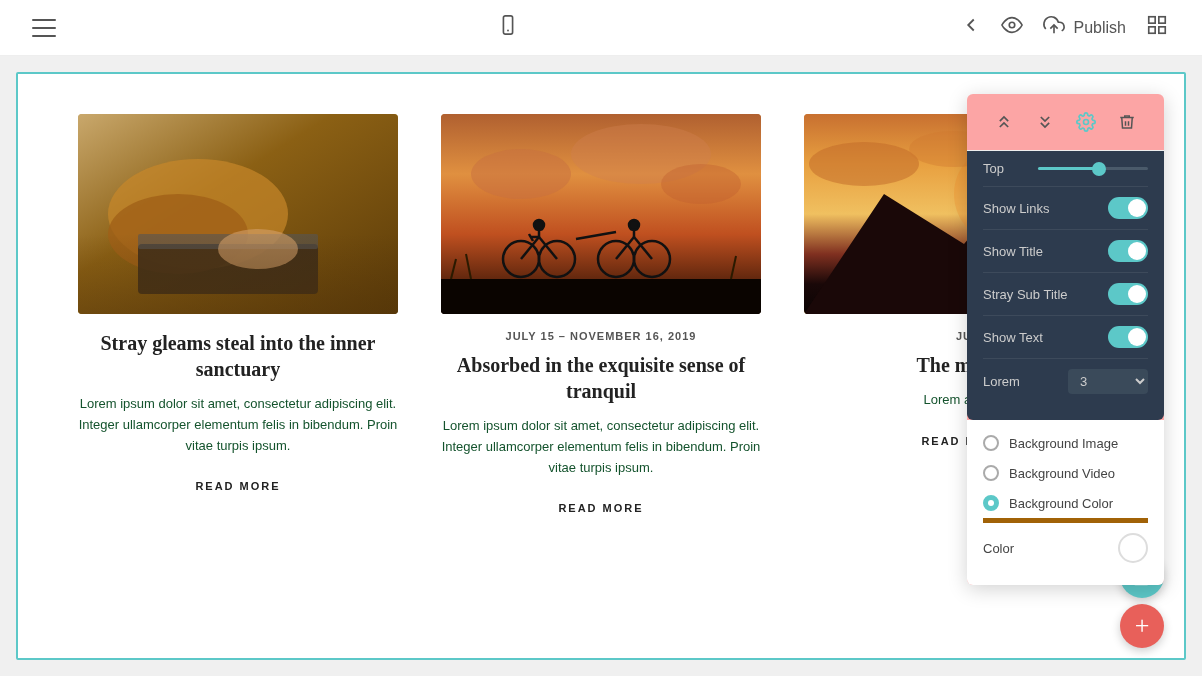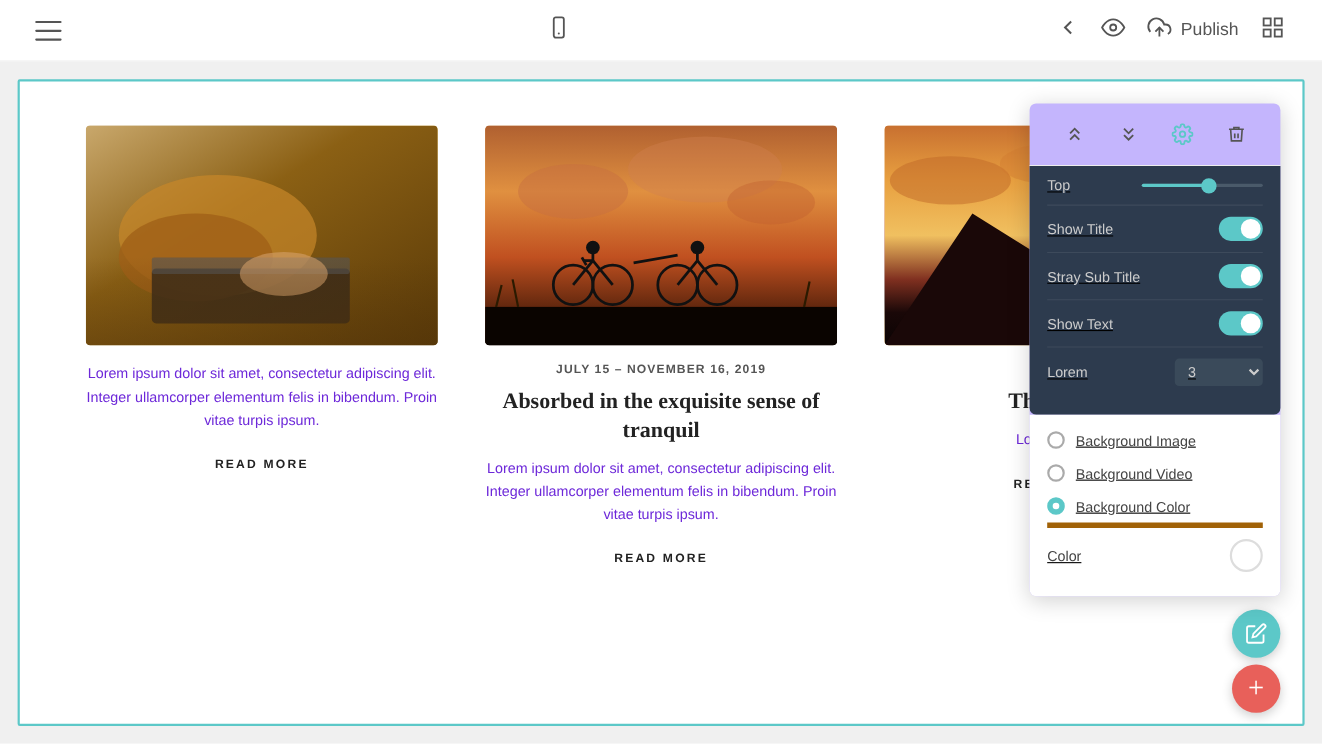--- a/index.html
+++ b/index.html
@@ -118,47 +118,46 @@
       font-size: 20px;
       font-weight: 700;
       color: #222;
       margin-bottom: 12px;
       line-height: 1.3;
     }
 
     .card-text {
       font-family: sans-serif;
       font-size: 13px;
-      color: #6d28d9;
+      color: #14532d;
       line-height: 1.6;
       margin-bottom: 20px;
     }
 
     .card-link {
       font-family: sans-serif;
       font-size: 11px;
       font-weight: 700;
       color: #222;
       letter-spacing: 2px;
       text-transform: uppercase;
       text-decoration: none;
       cursor: pointer;
     }
 
     
     .toolbar-popup {
       position: absolute;
       top: 20px;
       right: 20px;
-      background: #c4b5fd;
+      background: #fca5a5;
       border-radius: 6px;
       box-shadow: 0 4px 20px rgba(0,0,0,0.18);
-      width: 228px;
+      width: 197px;
       z-index: 100;
-      text-decoration: underline;
     }
 
     .toolbar-icons {
       display: flex;
       justify-content: space-around;
       align-items: center;
       padding: 12px 16px;
       border-bottom: 1px solid #eee;
     }
 
@@ -400,20 +399,21 @@
             <ellipse cx="120" cy="100" rx="90" ry="55" fill="#c8882a" opacity="0.7"></ellipse>
             <ellipse cx="100" cy="120" rx="70" ry="40" fill="#a06018" opacity="0.8"></ellipse>
 
             <rect x="60" y="130" width="180" height="50" rx="4" fill="#3a2a1a" opacity="0.85"></rect>
             <rect x="60" y="120" width="180" height="15" rx="2" fill="#555" opacity="0.6"></rect>
 
             <ellipse cx="180" cy="135" rx="40" ry="20" fill="#d4a06a" opacity="0.6"></ellipse>
           </svg>
         </div>
       </div>
+      <div class="card-title">Stray gleams steal into the inner sanctuary</div>
       <div class="card-text">Lorem ipsum dolor sit amet, consectetur adipiscing elit. Integer ullamcorper elementum felis in bibendum. Proin vitae turpis ipsum.</div>
       <a class="card-link">READ MORE</a>
     </div>
 
     <div class="card">
       <div class="card-image">
         <div class="card-img-2 card-image-inner" style="position:relative;">
           <svg width="100%" height="100%" viewBox="0 0 320 200" style="position:absolute;top:0;left:0;">
             <defs>
               <linearGradient id="g2" x1="0" y1="0" x2="0" y2="1">
@@ -536,20 +536,24 @@
 
       <div class="settings-row">
         <span class="settings-label">Top</span>
         <div class="slider-track">
           <div class="slider-fill" style="width:55%;"></div>
           <div class="slider-thumb" style="left:55%;"></div>
         </div>
       </div>
 
 
+      <div class="settings-row">
+        <span class="settings-label">Show Links</span>
+        <div class="toggle"></div>
+      </div>
 
 
       <div class="settings-row">
         <span class="settings-label">Show Title</span>
         <div class="toggle"></div>
       </div>
 
       <div class="settings-row">
         <span class="settings-label">Stray Sub Title</span>
         <div class="toggle"></div>

